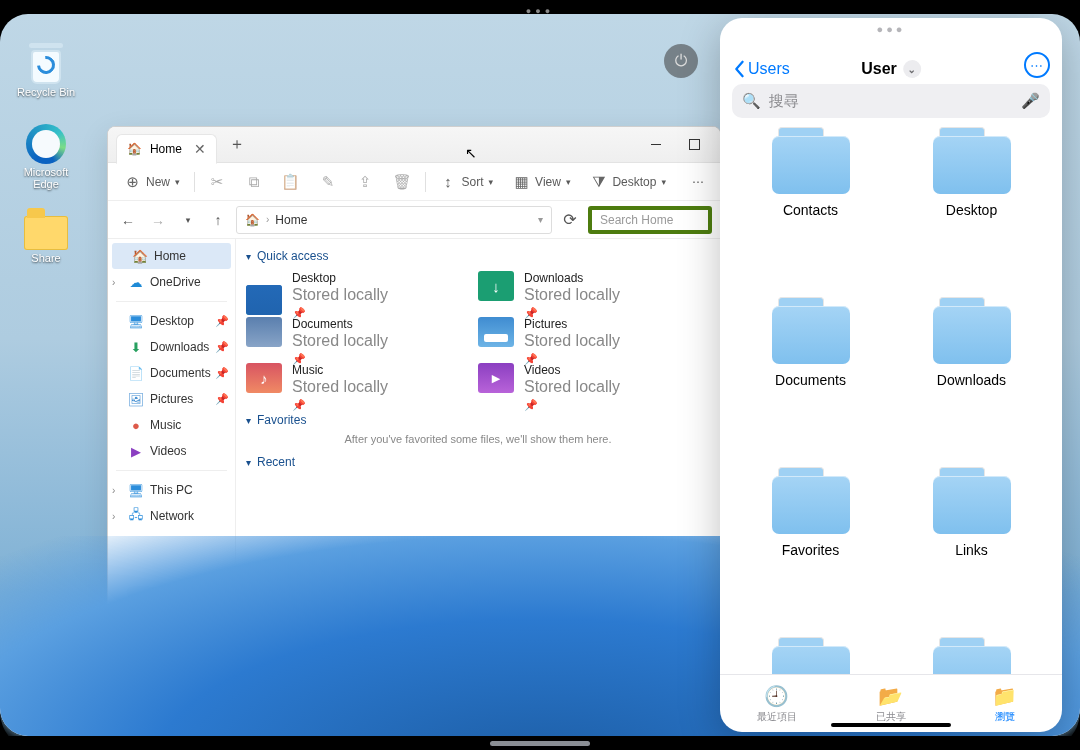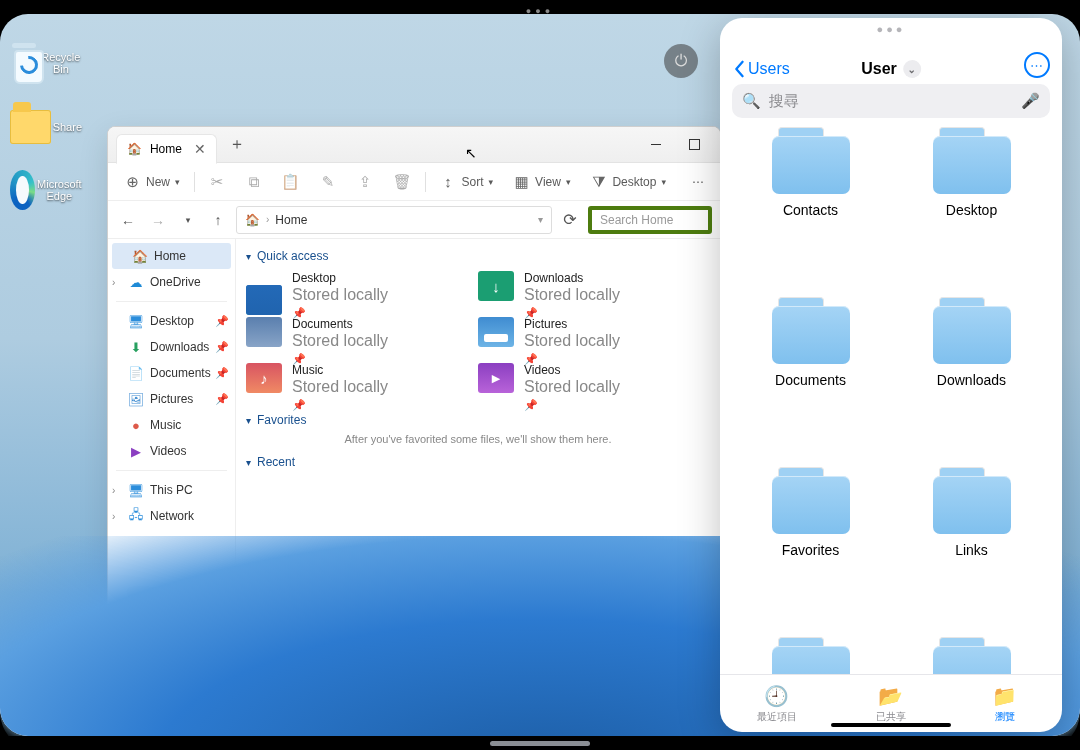--- a/index.html
+++ b/index.html
@@ -14,21 +14,21 @@
 .desktop::after{content:"";position:absolute;left:0;right:0;bottom:0;height:200px;
  background:radial-gradient(1100px 420px at 50% 115%, #1d5ea6 0%, #2c7ad0 35%, #5a9fe0 55%, rgba(142,190,225,0) 70%);
  pointer-events:none}
 
 .pip-dots{position:absolute;top:6px;left:50%;transform:translateX(-50%);color:#888;letter-spacing:4px;font-size:9px}
 .resize-handle{position:absolute;left:50%;bottom:4px;width:100px;height:5px;background:#8a8e94;border-radius:3px;transform:translateX(-50%)}
 .overlay-power{position:absolute;left:664px;top:30px;width:34px;height:34px;border-radius:50%;background:rgba(60,60,60,.55);display:flex;align-items:center;justify-content:center;color:#ddd}
 
 
 .dicons{position:absolute;left:10px;top:28px;display:flex;flex-direction:column;gap:26px;align-items:center}
-.dicon{width:72px;display:flex;flex-direction:row;align-items:center;gap:2px;color:#fff;text-shadow:0 1px 2px rgba(0,0,0,.7);font-size:11px;text-align:center}
+.dicon{width:72px;display:flex;flex-direction:column;align-items:center;gap:2px;color:#fff;text-shadow:0 1px 2px rgba(0,0,0,.7);font-size:11px;text-align:center}
 .rb{width:38px;height:42px;position:relative}
 .rb .bin{width:30px;height:34px;border:2px solid #cfe3ef;border-radius:4px 4px 6px 6px;background:#f4fbff;position:absolute;bottom:0;left:4px}
 .rb .lid{position:absolute;top:1px;left:2px;right:2px;height:5px;background:#cfe3ef;border-radius:3px}
 .rb .arrow{position:absolute;top:14px;left:10px;width:18px;height:18px;border:3px solid #2b8ddb;border-radius:50%;border-left-color:transparent;transform:rotate(40deg)}
 .edge{width:40px;height:40px;border-radius:50%;background:conic-gradient(from 210deg,#0b62c1,#35c0c9 55%,#7cdc86 70%,#0b62c1 85%);position:relative}
 .edge::after{content:"";position:absolute;inset:6px;border-radius:50%;background:#f6fafd}
 .dfolder{width:44px;height:34px;background:#ffd86b;border-radius:3px;position:relative;box-shadow:inset 0 0 0 1px #e7bd3f}
 .dfolder::before{content:"";position:absolute;top:-8px;left:3px;width:18px;height:10px;background:#f7c84c;border-radius:3px 3px 0 0}
 
 
@@ -133,26 +133,26 @@
   <div class="dicons">
     <div class="dicon">
       <div class="rb">
             <div class="lid"></div>
             <div class="bin"></div>
             <div class="arrow"></div>
           </div>
       <span>Recycle Bin</span>
     </div>
     <div class="dicon">
+      <div class="edge"></div>
+      <span>Microsoft Edge</span>
+    </div>
+    <div class="dicon">
       <div class="dfolder"></div>
       <span>Share</span>
-    </div>
-    <div class="dicon">
-      <div class="edge"></div>
-      <span>Microsoft Edge</span>
     </div>
   </div>
 
   <div class="win">
     <div class="title">
       <div class="tab">
         <span>🏠</span>
         <span>Home</span>
         <span class="tabx">✕</span>
       </div>

